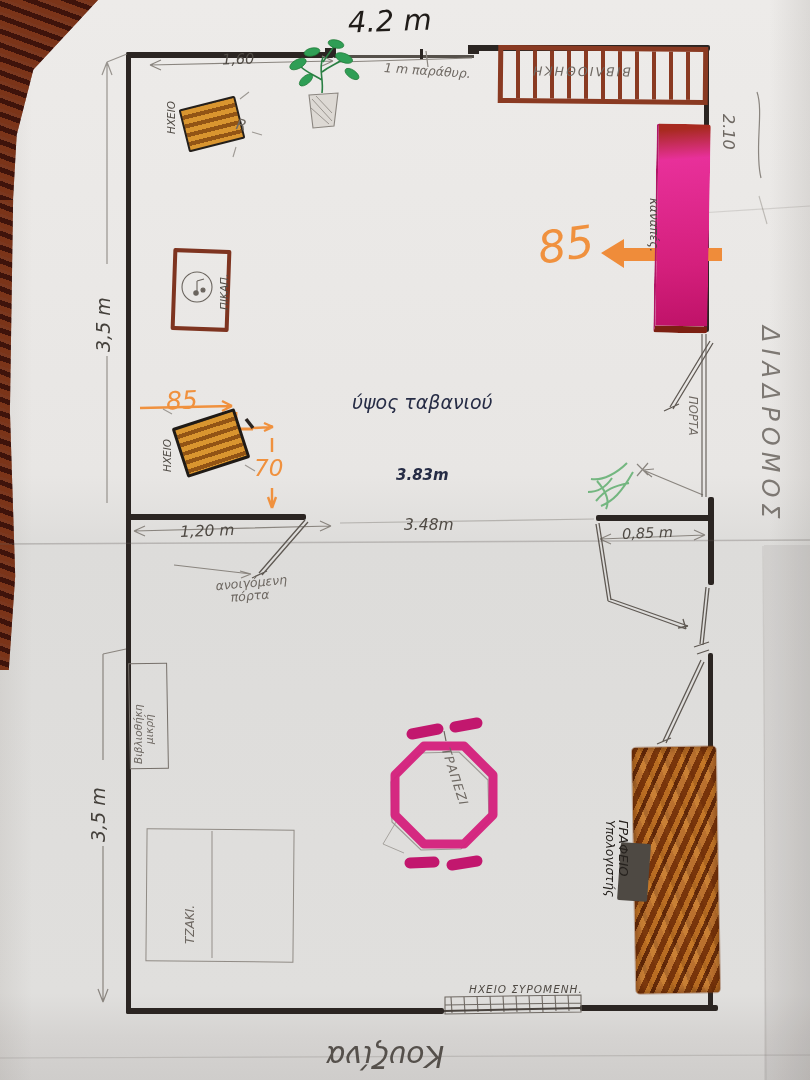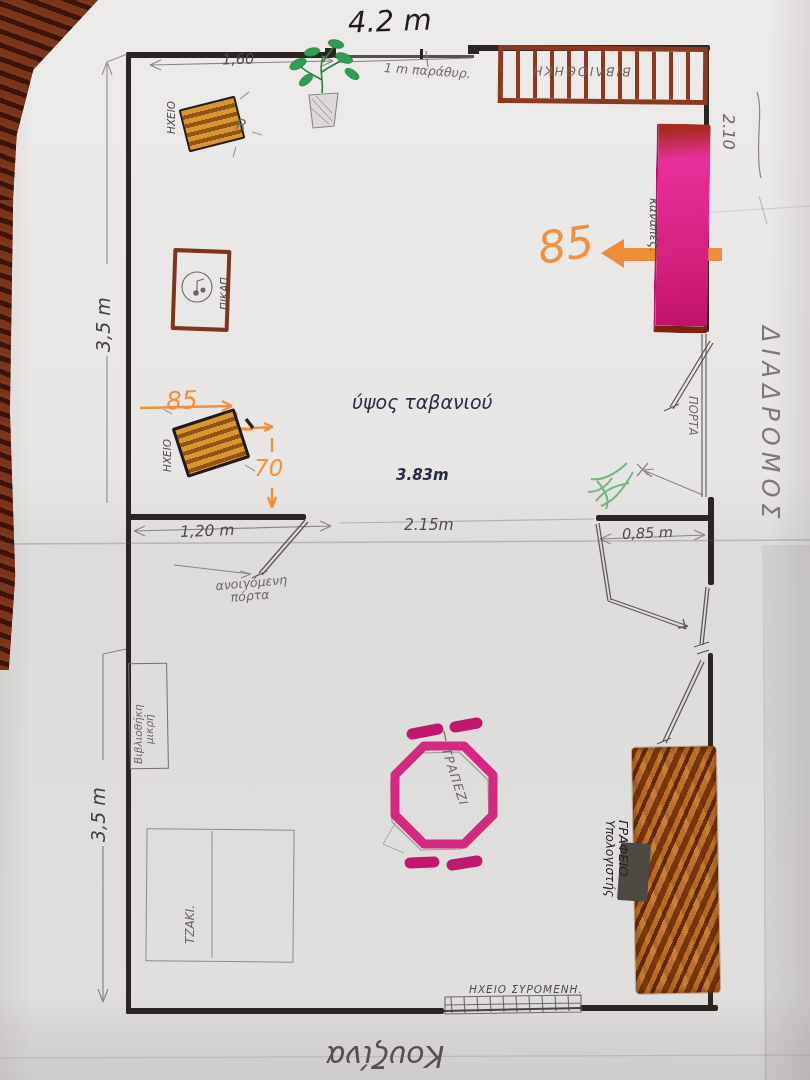--- a/index.html
+++ b/index.html
@@ -157,21 +157,21 @@
   <div class="lbl pd rm90" style="left:166px;top:134px;width:40px;font-size:10.5px;">ΗΧΕΙΟ</div>
   <div class="lbl pd" style="left:236px;top:118px;font-size:15px;transform:rotate(12deg);color:#6e6862;">R</div>
   <div class="lbl pd rm90" style="left:219px;top:310px;width:46px;font-size:10.5px;">ΠΙΚΑΠ.</div>
   <div class="lbl rm90" style="left:94px;top:352px;width:84px;font-size:19px;color:#44403b;">3,5 m</div>
   <div class="lbl pd rm90" style="left:162px;top:472px;width:44px;font-size:10.5px;">ΗΧΕΙΟ</div>
   <div class="lbl org" style="left:166px;top:388px;font-size:25px;transform:rotate(-3deg);">85</div>
   <div class="lbl org" style="left:254px;top:456px;font-size:23px;">70</div>
   <div class="lbl ink" style="left:352px;top:393px;font-size:19px;">ύψος ταβανιού</div>
   <div class="lbl ink" style="left:396px;top:424px;font-size:15px;font-weight:bold;margin-top:44px;">3.83m</div>
   <div class="lbl pd" style="left:180px;top:523px;font-size:15.5px;transform:rotate(-2deg);">1,20 m</div>
-  <div class="lbl pd" style="left:404px;top:517px;font-size:15.5px;">2.15m</div>
+  <div class="lbl pd" style="left:404px;top:517px;font-size:15.5px;">3.48m</div>
   <div class="lbl pl" style="left:216px;top:576px;font-size:12.5px;transform:rotate(-5deg);">
     <span style="display:block;">ανοιγόμενη</span>
     <span style="display:block;margin-left:14px;">πόρτα</span>
   </div>
   <div class="lbl pd" style="left:622px;top:526px;font-size:14.5px;transform:rotate(-2deg);">0,85 m</div>
   <div class="lbl pl r90" style="left:699px;top:396px;width:64px;font-size:11.5px;">ΠΟΡΤΑ</div>
   <div class="lbl pl rm90" style="left:133px;top:764px;width:96px;font-size:10.5px;">
     <span style="display:block;">Βιβλιοθήκη</span>
     <span style="display:block;margin-left:20px;">μικρή</span>
   </div>

